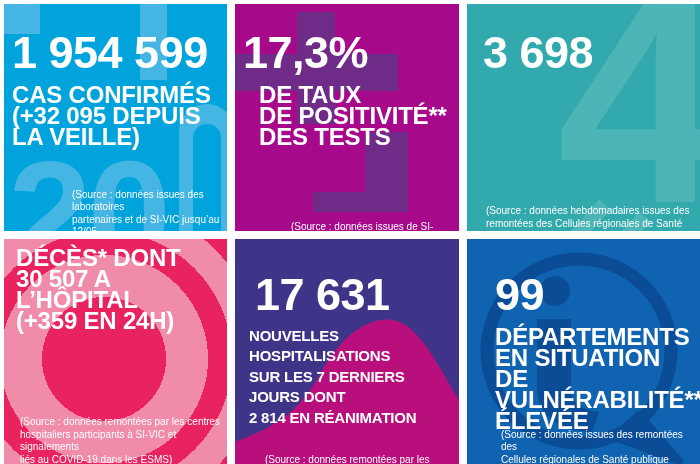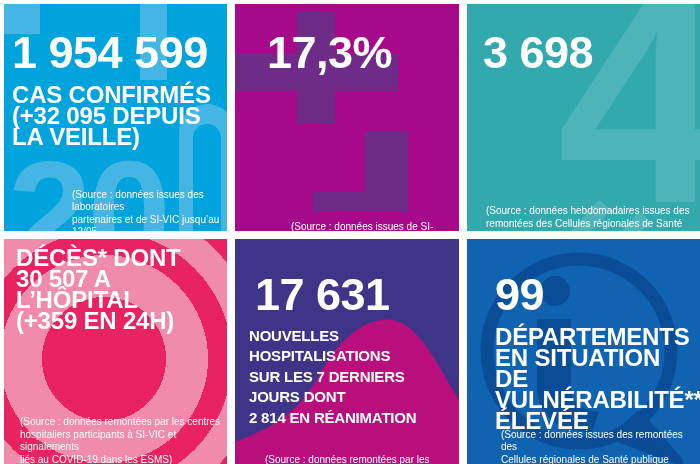--- a/index.html
+++ b/index.html
@@ -21,21 +21,21 @@
   .label{
     font-weight:bold;font-size:24px;line-height:21px;letter-spacing:-.2px;
     margin-top:8px;white-space:pre-line;
   }
   .source{
     position:absolute;left:0;right:4px;bottom:6px;font-size:10px;line-height:12.5px;
     white-space:pre-line;
   }
   
   .t1 .big{margin-left:8px}  .t1 .label{margin-left:8px}  .t1 .source{padding-left:68px}
-  .t2 .big{margin-left:32px} .t2 .label{margin-left:24px} .t2 .source{padding-left:56px;bottom:11px}
+  .t2 .big{margin-left:8px} .t2 .label{margin-left:24px} .t2 .source{padding-left:56px;bottom:11px}
   .t3 .big{margin-left:16px} .t3 .label{margin-left:14px} .t3 .source{padding-left:19px;bottom:2px}
   .t4 .big{margin-left:10px} .t4 .label{margin-left:12px} .t4 .source{padding-left:16px}
   .t5 .big{margin-left:20px} .t5 .label{margin-left:14px;font-size:15px;line-height:20.5px} .t5 .source{padding-left:30px}
   .t6 .big{margin-left:28px} .t6 .label{margin-left:28px} .t6 .source{padding-left:34px}
   
   .wm{position:absolute;inset:0;z-index:1;overflow:hidden;pointer-events:none;}
   .wm *{position:absolute;}
   
   .t1 .d-sq{left:0;top:0;width:36px;height:30px;background:var(--accent);}
   .t1 .d-bar{left:136px;top:0;width:27px;height:76px;background:var(--accent);}
@@ -84,20 +84,23 @@
 
   <section class="tile t2" style="--bg: #a60a8a; --accent: #6f2b88;">
     <div class="wm">
       <div class="d-pv"></div>
         <div class="d-ph"></div>
       <div class="d-sv"></div>
         <div class="d-sh"></div>
     </div>
     <div class="content">
       <div class="big">17,3%</div>
+      <div class="label">DE TAUX
+DE POSITIVITÉ**
+DES TESTS</div>
       <div class="source">(Source : données issues de SI-DEP)</div>
     </div>
   </section>
 
   <section class="tile t3" style="--bg: #31a9ad; --accent: #4db4b7;">
     <div class="wm">
       <div class="d-four">4</div>
       <div class="d-s1"></div>
         <div class="d-s2"></div>
     </div>

